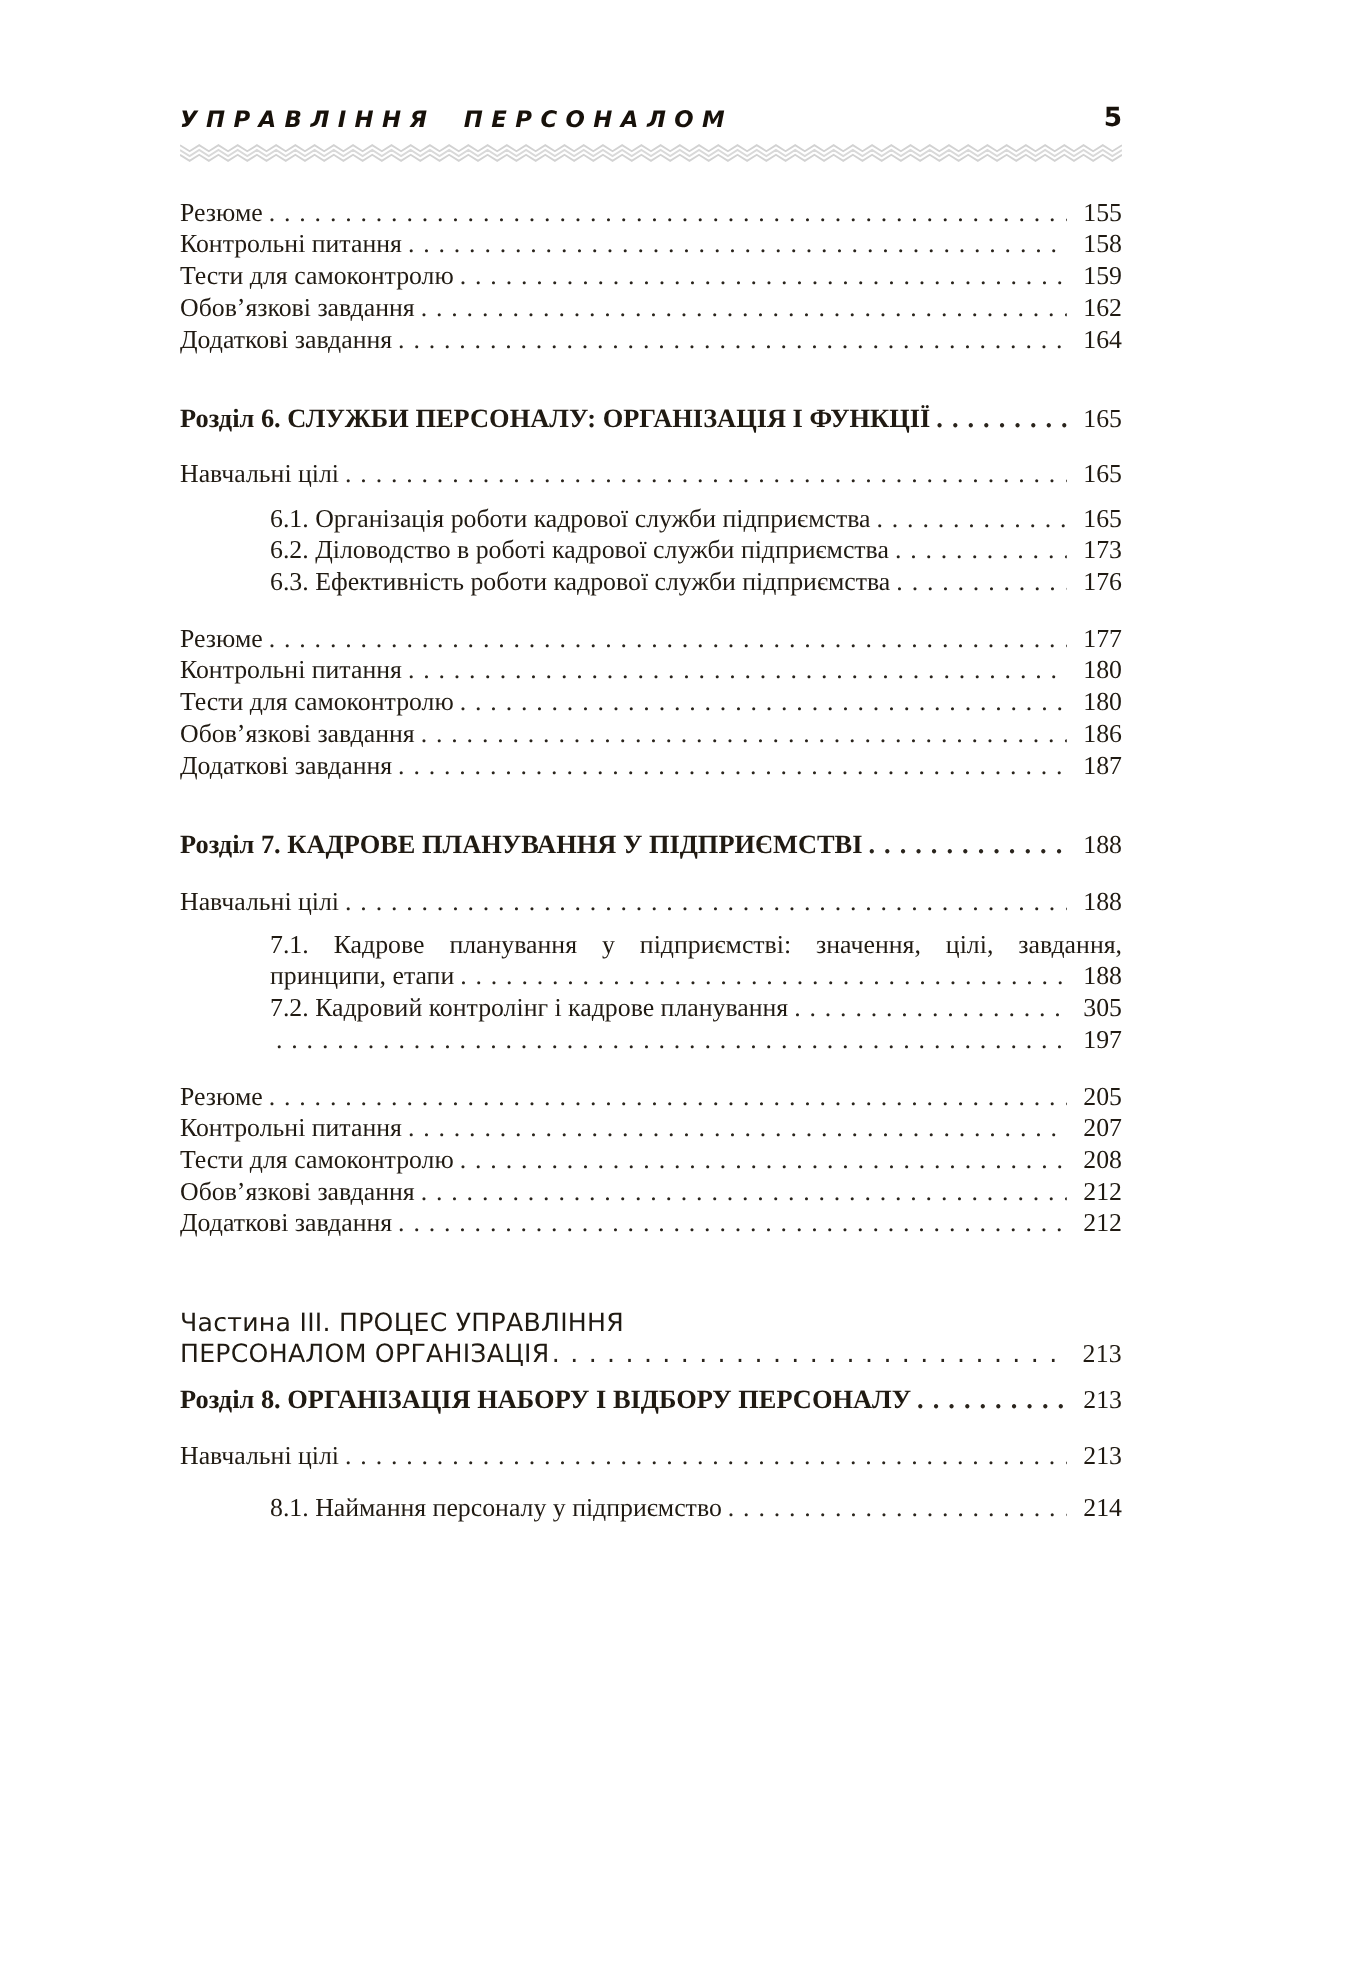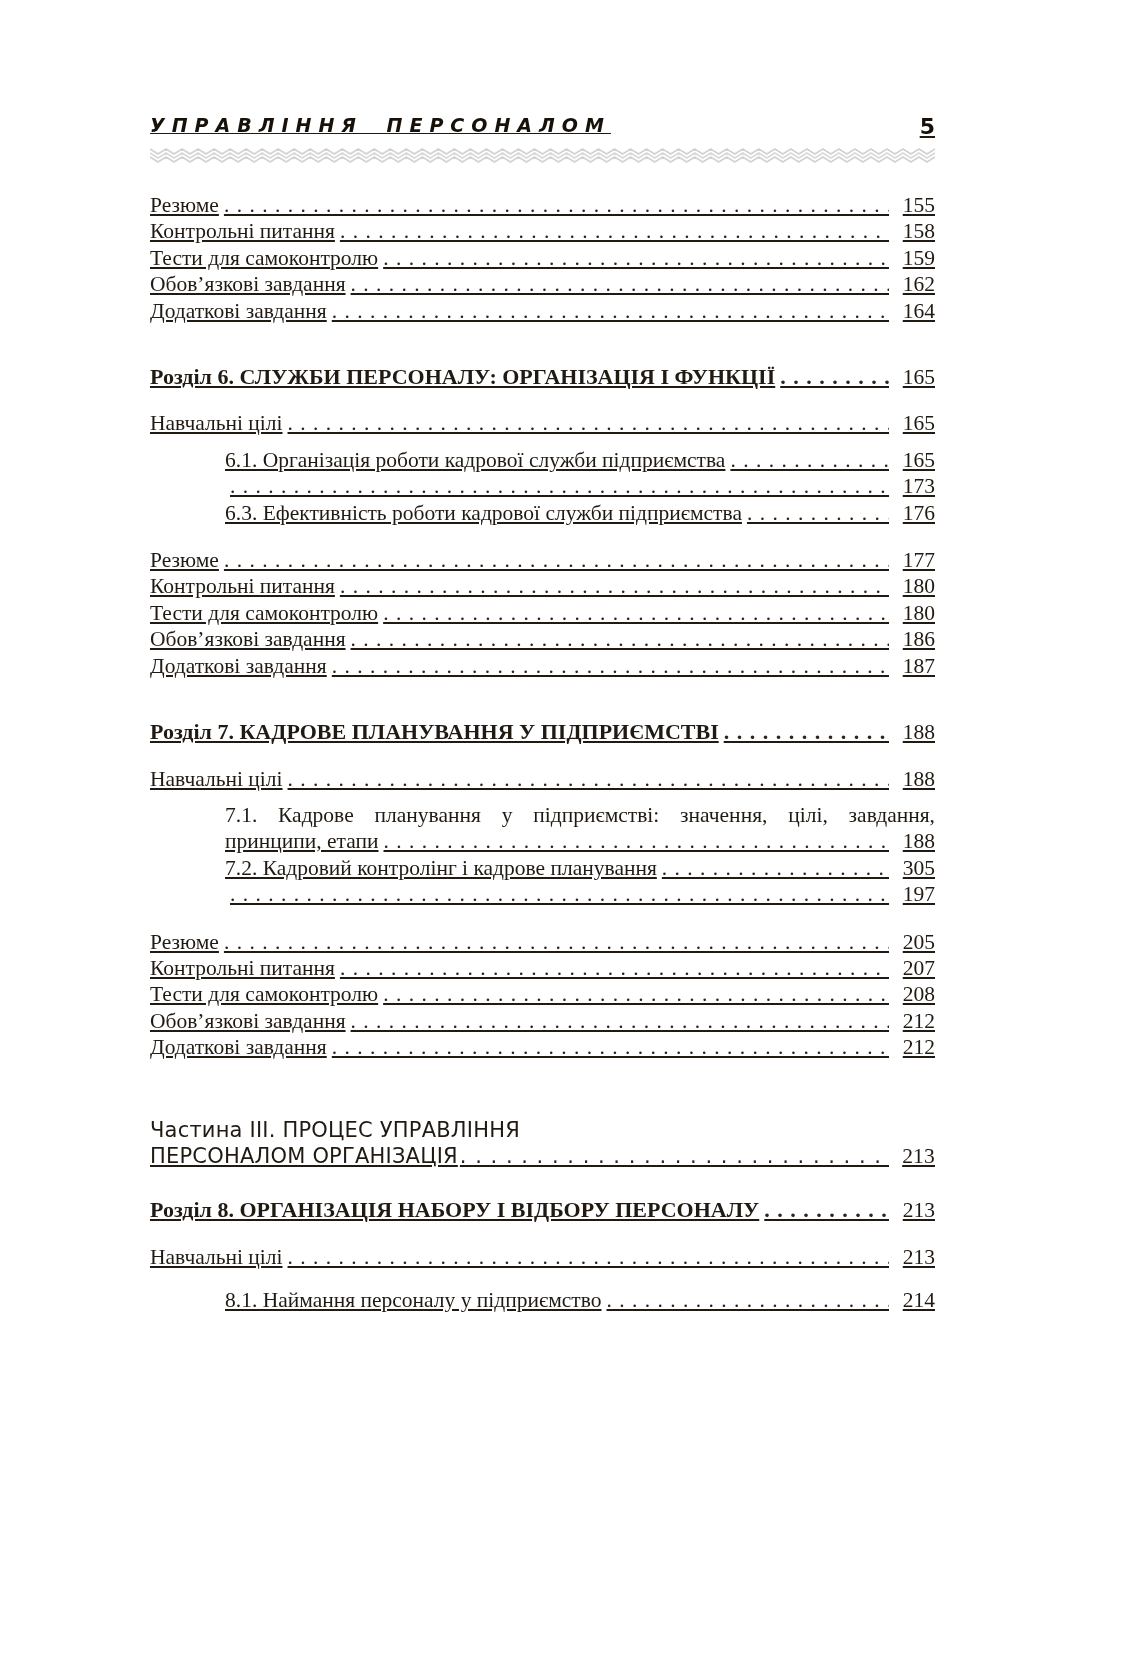--- a/index.html
+++ b/index.html
@@ -7,38 +7,38 @@
   body {
     width: 1142px; height: 1653px;
     overflow: hidden;
     font-family: "Liberation Serif", serif;
     color: #201a12;
   }
   .page { width: 785px; margin-left: 150px; }
 
   
   .running-header {
-    margin-top: 114px;
-    display: flex; justify-content: space-between;  text-decoration: underline;
+    margin-top: 86px;
+    display: flex; justify-content: space-between; align-items: flex-end;
   }
   .book-title {
     font-family: "DejaVu Sans", sans-serif;
     font-style: italic; font-weight: bold;
     font-size: 19px; letter-spacing: 7px; word-spacing: 10px;
     color: #17110a;
   }
   .folio {
     font-family: "DejaVu Sans", sans-serif;
     font-weight: bold; font-size: 22px; color: #17110a;
   }
   .zigzag { display: block; margin-top: 7px; width: 100%; height: 18px; }
 
   
   .toc { padding-top: 28px; font-size: 21.5px; line-height: 26.4px; }
-  .toc-row { display: flex; align-items: center; text-decoration: underline; }
+  .toc-row { display: flex; align-items: center; }
   .lbl { flex: 0 0 auto; white-space: nowrap; }
   .dots {
     flex: 1 1 auto; overflow: hidden; white-space: nowrap;
     padding-left: 5px; letter-spacing: 1px; color: #2a241c;
   }
   .dots::after {
     white-space: pre;
     content: ". . . . . . . . . . . . . . . . . . . . . . . . . . . . . . . . . . . . . . . . . . . . . . . . . . . . . . . . . . . . . . . . . . . . . . . . . . . . . . . . . . . . . . . . . . ";
   }
   .pg { flex: 0 0 auto; min-width: 46px; text-align: right; padding-left: 9px;
@@ -51,21 +51,21 @@
   }
   .just::after { content: ""; display: inline-block; width: 100%; }
   .part { font-family: "DejaVu Sans", sans-serif; font-size: 21px; letter-spacing: 0.2px; }
   .part .dots { padding-left: 2px; }
 
   
   .g18 { margin-top: 10px; }
   .g20 { margin-top: 20px; }
   .g21 { margin-top: 21px; }
   .g22 { margin-top: 17px; }
-  .g30 { margin-top: 28px; }
+  .g30 { margin-top: 12px; }
   .g40 { margin-top: 40px; }
   .g57 { margin-top: 56px; }
 </style>
 </head>
 <body>
 
 <div class="page">
 
   <div class="running-header">
     <span class="book-title">УПРАВЛІННЯ ПЕРСОНАЛОМ</span>
@@ -115,20 +115,21 @@
       <span class="lbl">Навчальні цілі</span>
       <span class="dots"></span>
       <span class="pg">165</span>
     </div>
     <div class="toc-row indent g18">
       <span class="lbl">6.1. Організація роботи кадрової служби підприємства</span>
       <span class="dots"></span>
       <span class="pg">165</span>
     </div>
     <div class="toc-row indent">
+      <span class="lbl">6.2. Діловодство в роботі кадрової служби підприємства</span>
       <span class="dots"></span>
       <span class="pg">173</span>
     </div>
     <div class="toc-row indent">
       <span class="lbl">6.3. Ефективність роботи кадрової служби підприємства</span>
       <span class="dots"></span>
       <span class="pg">176</span>
     </div>
     <div class="toc-row g21">
       <span class="lbl">Резюме</span>

